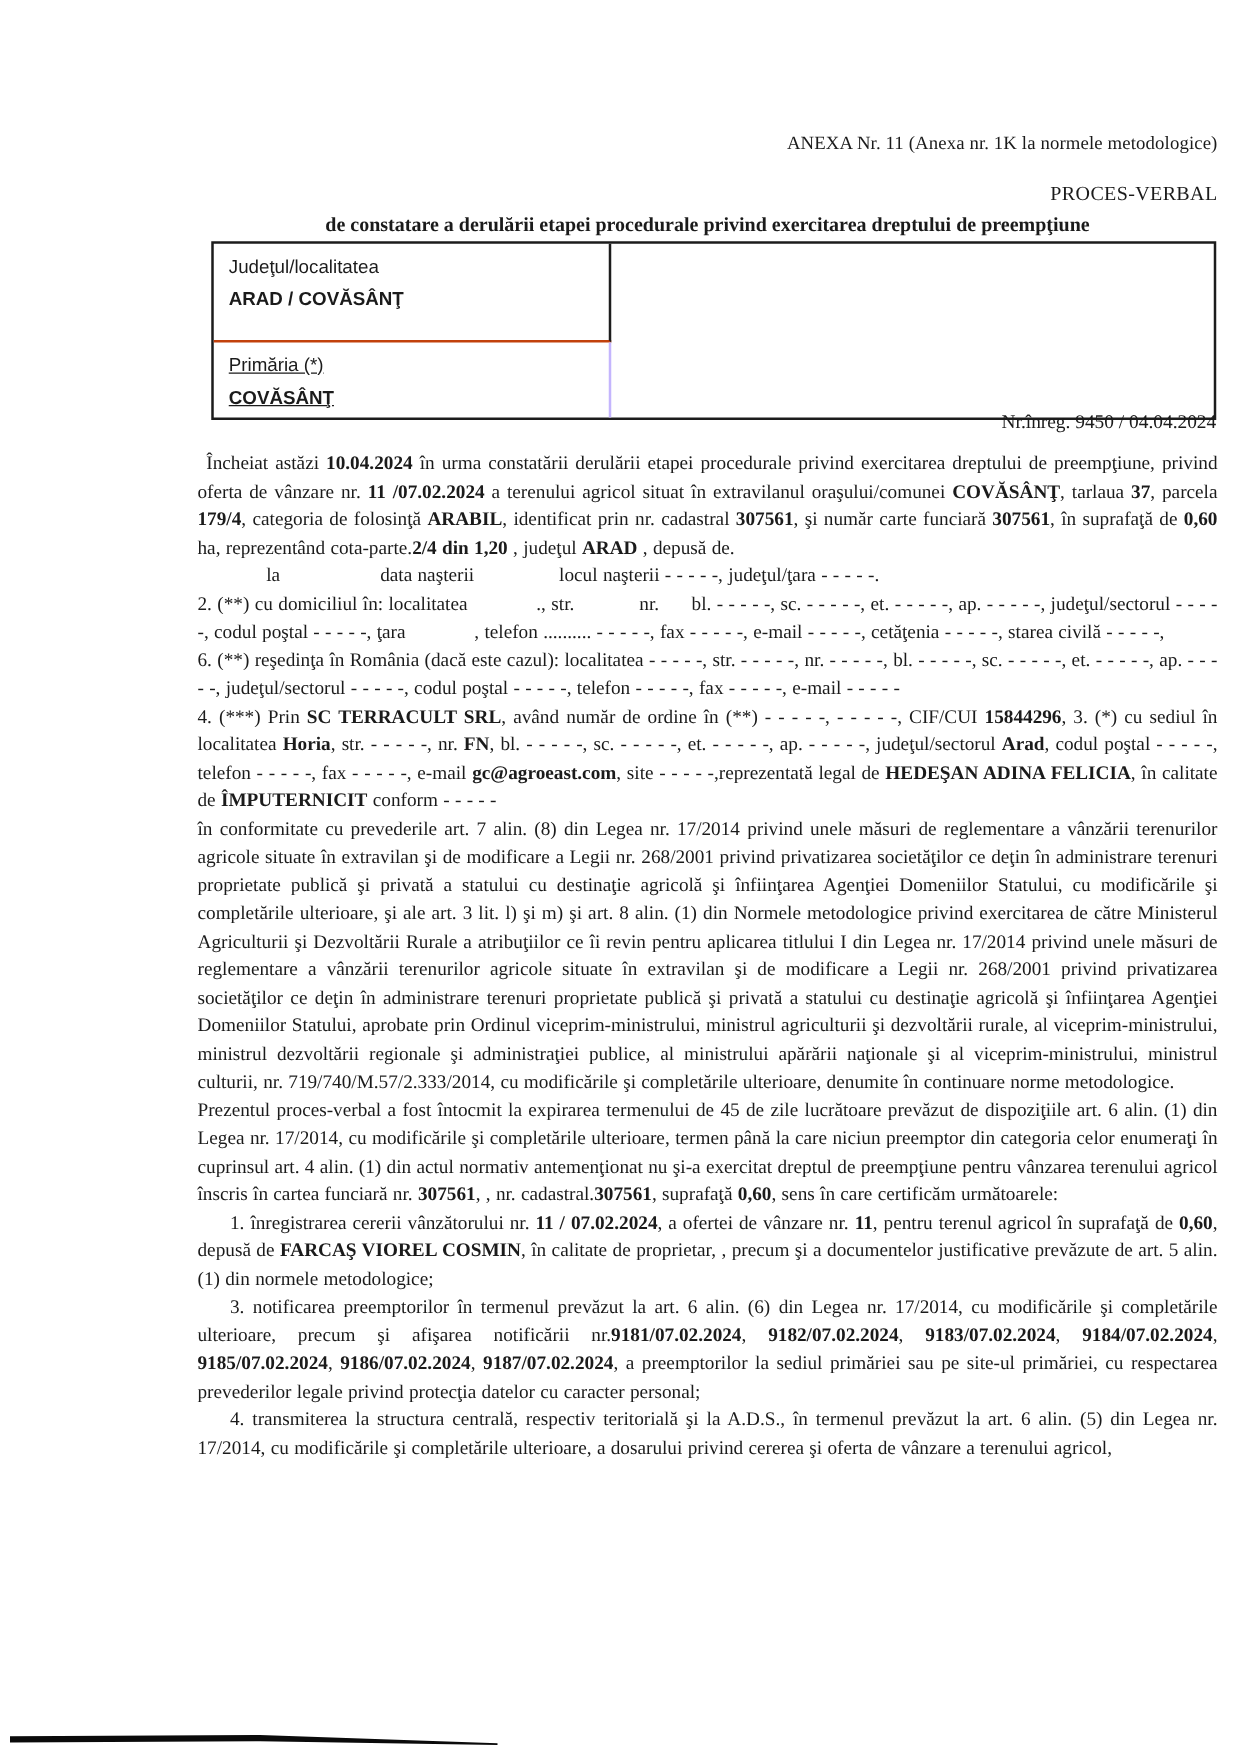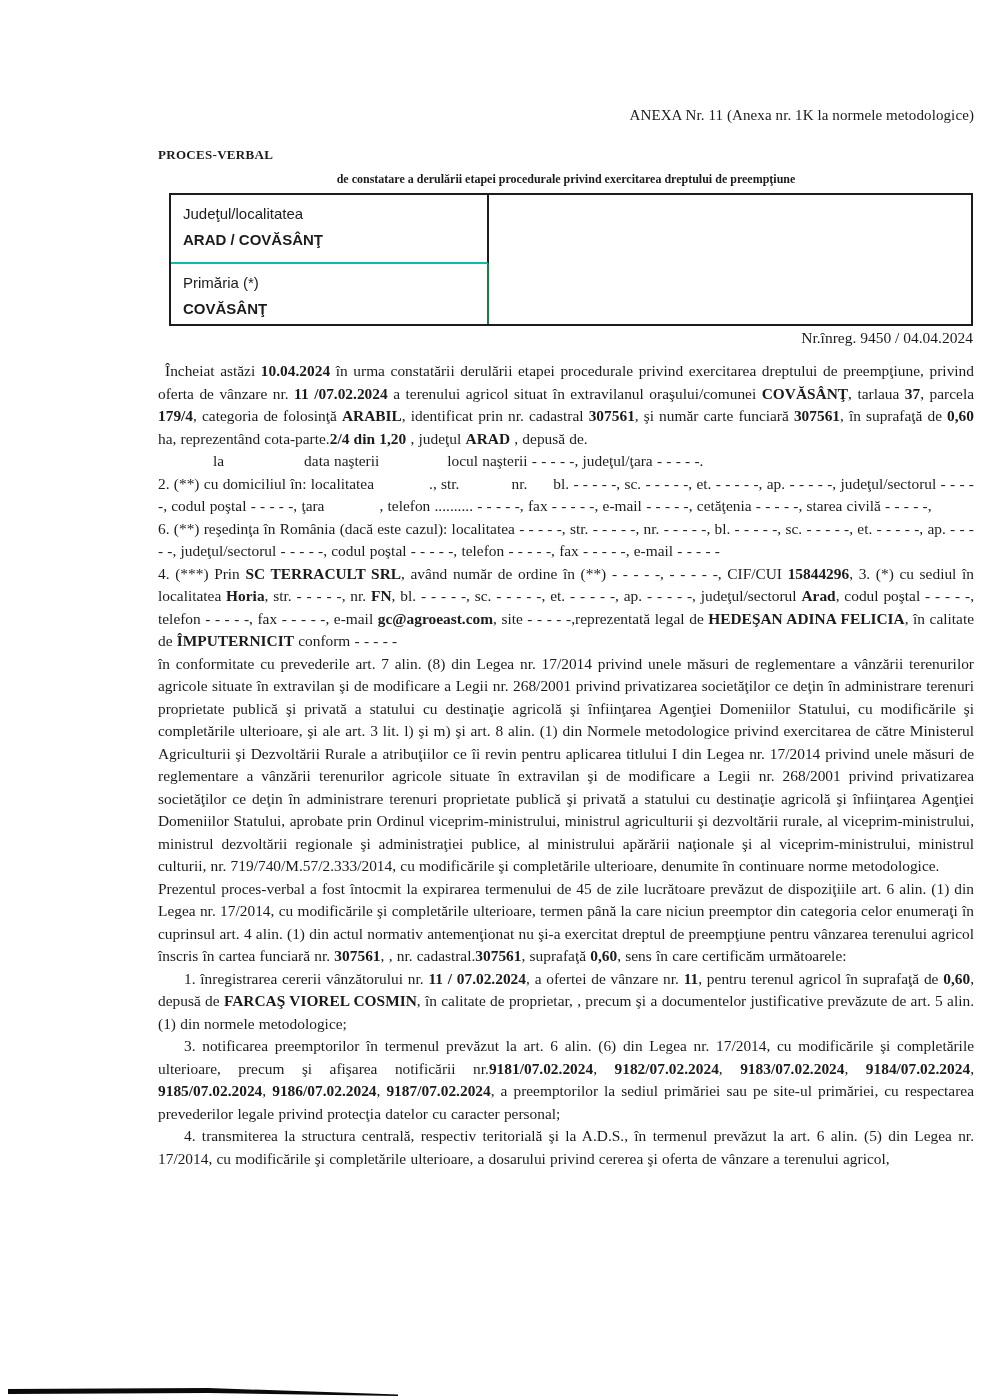--- a/index.html
+++ b/index.html
@@ -7,43 +7,44 @@
     width:990px; height:1400px; position:relative; overflow:hidden;
     background:#ffffff; color:#1b1b1b;
     font-family:"Liberation Serif", serif;
   }
   .anexa {
     position:absolute; top:107px; right:16px;
     font-size:15px; letter-spacing:0.1px;
   }
   .title {
     position:absolute; top:147px; left:158px; width:816px;
-    text-align:left; font-weight:bold; font-size:13px; letter-spacing:0.3px;
+    text-align:right; font-weight:normal; font-size:16px; letter-spacing:0.3px;
   }
   .subtitle {
     position:absolute; top:172px; left:158px; width:816px;
-    text-align:center; font-weight:bold; font-size:12px;
+    text-align:center; font-weight:bold; font-size:16px;
   }
   .doc-table {
     position:absolute; top:193px; left:169px; width:804px;
     display:grid; grid-template-columns:318px 1fr;
     border:2px solid #1c1c1c;
     font-family:"Liberation Sans", sans-serif; font-size:15px;
     box-sizing:border-box;
   }
   .doc-table .cell { box-sizing:border-box; }
   .cell-left1 {
-    grid-column:1; grid-row:1; height:69px;
-    border-right:2px solid #1c1c1c; border-bottom:2px solid #14b8a6;
+    grid-column:1; grid-row:1; height:79px;
+    border-right:2px solid #1c1c1c; border-bottom:2px solid #c2410c;
     padding:8px 12px 0;
   }
   .cell-left2 {
     grid-column:1; grid-row:2; height:60px;
-    border-right:2px solid #15803d;
+    border-right:2px solid #c4b5fd;
     padding:8px 12px 16px;
+    text-decoration:underline;
   }
   .cell-right {
     grid-column:2; grid-row:1 / span 2;
     padding:19px 14px 8px; line-height:27px;
   }
   .cell-label { line-height:22px; }
   .cell-value { font-weight:bold; margin-top:4px; line-height:22px; }
   .registry-number-line { margin-top:9px; }
   .reg-line { position:absolute; top:329px; right:17px; font-size:15.5px; }
   .body-text {

